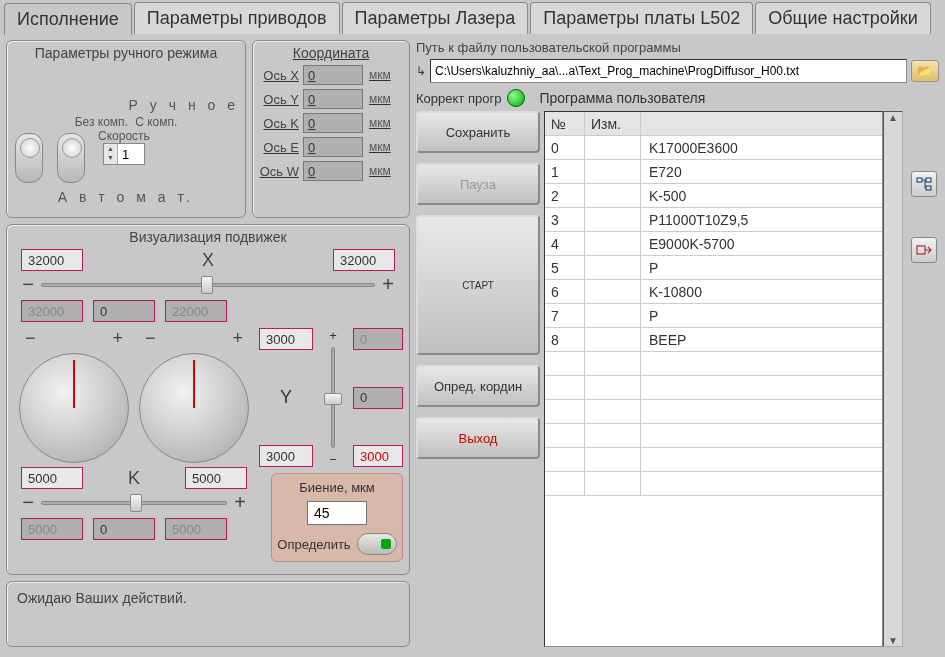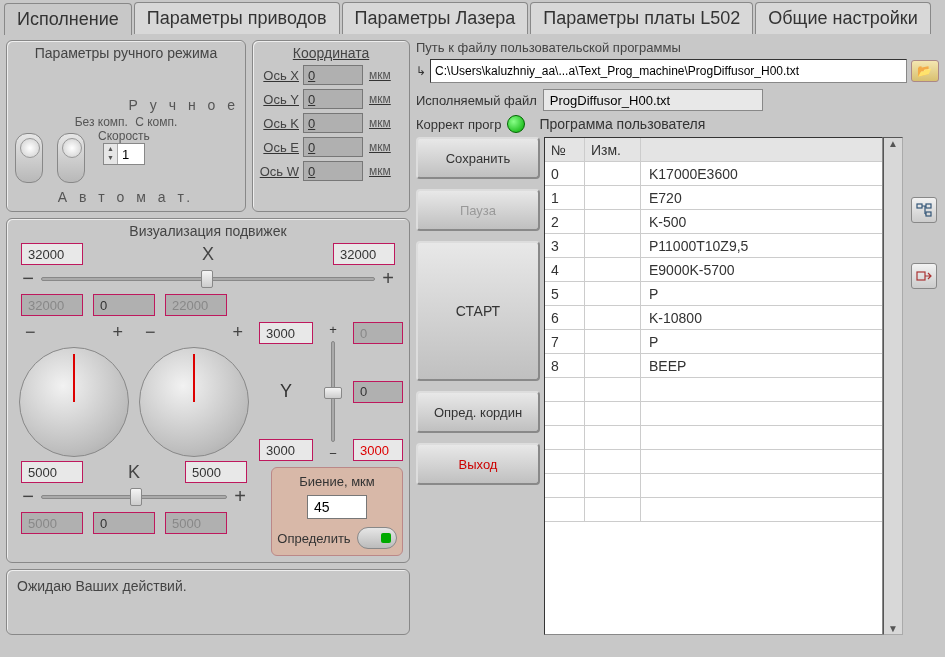--- a/index.html
+++ b/index.html
@@ -47,21 +47,21 @@
   }
   .right-col {
     flex: 1;
     display: flex;
     flex-direction: column;
   }
   .panel {
     background: #c8c8c8;
     border: 1px solid #888;
     border-radius: 6px;
-    padding: 4px 6px 6px 6px;
+    padding: 4px 6px 12px 6px;
     box-shadow: inset 1px 1px 0 #eee;
   }
   .panel-title {
     text-align: center;
     font-size: 14px;
     margin-bottom: 4px;
     color: #444;
   }
   .top-row {
     display: flex;
@@ -401,21 +401,21 @@
     border: 2px outset #ddd;
     border-radius: 4px;
     display: flex;
     align-items: center;
     justify-content: center;
     font-size: 13px;
     cursor: pointer;
     color: #333;
   }
   .btn3d.disabled { color: #999; cursor: default; }
-  .btn3d.tall { height: 140px; font-size: 14px; }
+  .btn3d.tall { height: 140px; font-size: 10px; }
   .btn3d.red { color: #c00; }
   .table-wrap {
     flex: 1;
     display: flex;
   }
   .grid {
     flex: 1;
     background: #fff;
     border: 1px inset #888;
     font-size: 14px;
@@ -634,24 +634,20 @@
     </div>
   </div>
 
   <div class="right-col">
     <div class="path-label">Путь к файлу пользовательской программы</div>
     <div class="path-row">
       <span style="font-size:12px">↳</span>
       <input value="C:\Users\kaluzhniy_aa\...a\Text_Prog_machine\ProgDiffusor_H00.txt" style="">
       <div class="folder-btn">📂</div>
     </div>
-    <div class="exec-row">
-      <span>Исполняемый файл</span>
-      <input readonly="" value="ProgDiffusor_H00.txt" style="">
-    </div>
     <div class="prog-row">
       <span>Коррект прогр</span>
       <div class="led-green"></div>
       <span style="margin-left:8px;font-size:14px">Программа пользователя</span>
     </div>
 
     <div class="right-body">
       <div class="btn-col">
         <div class="btn3d">Сохранить</div>
         <div class="btn3d disabled">Пауза</div>

